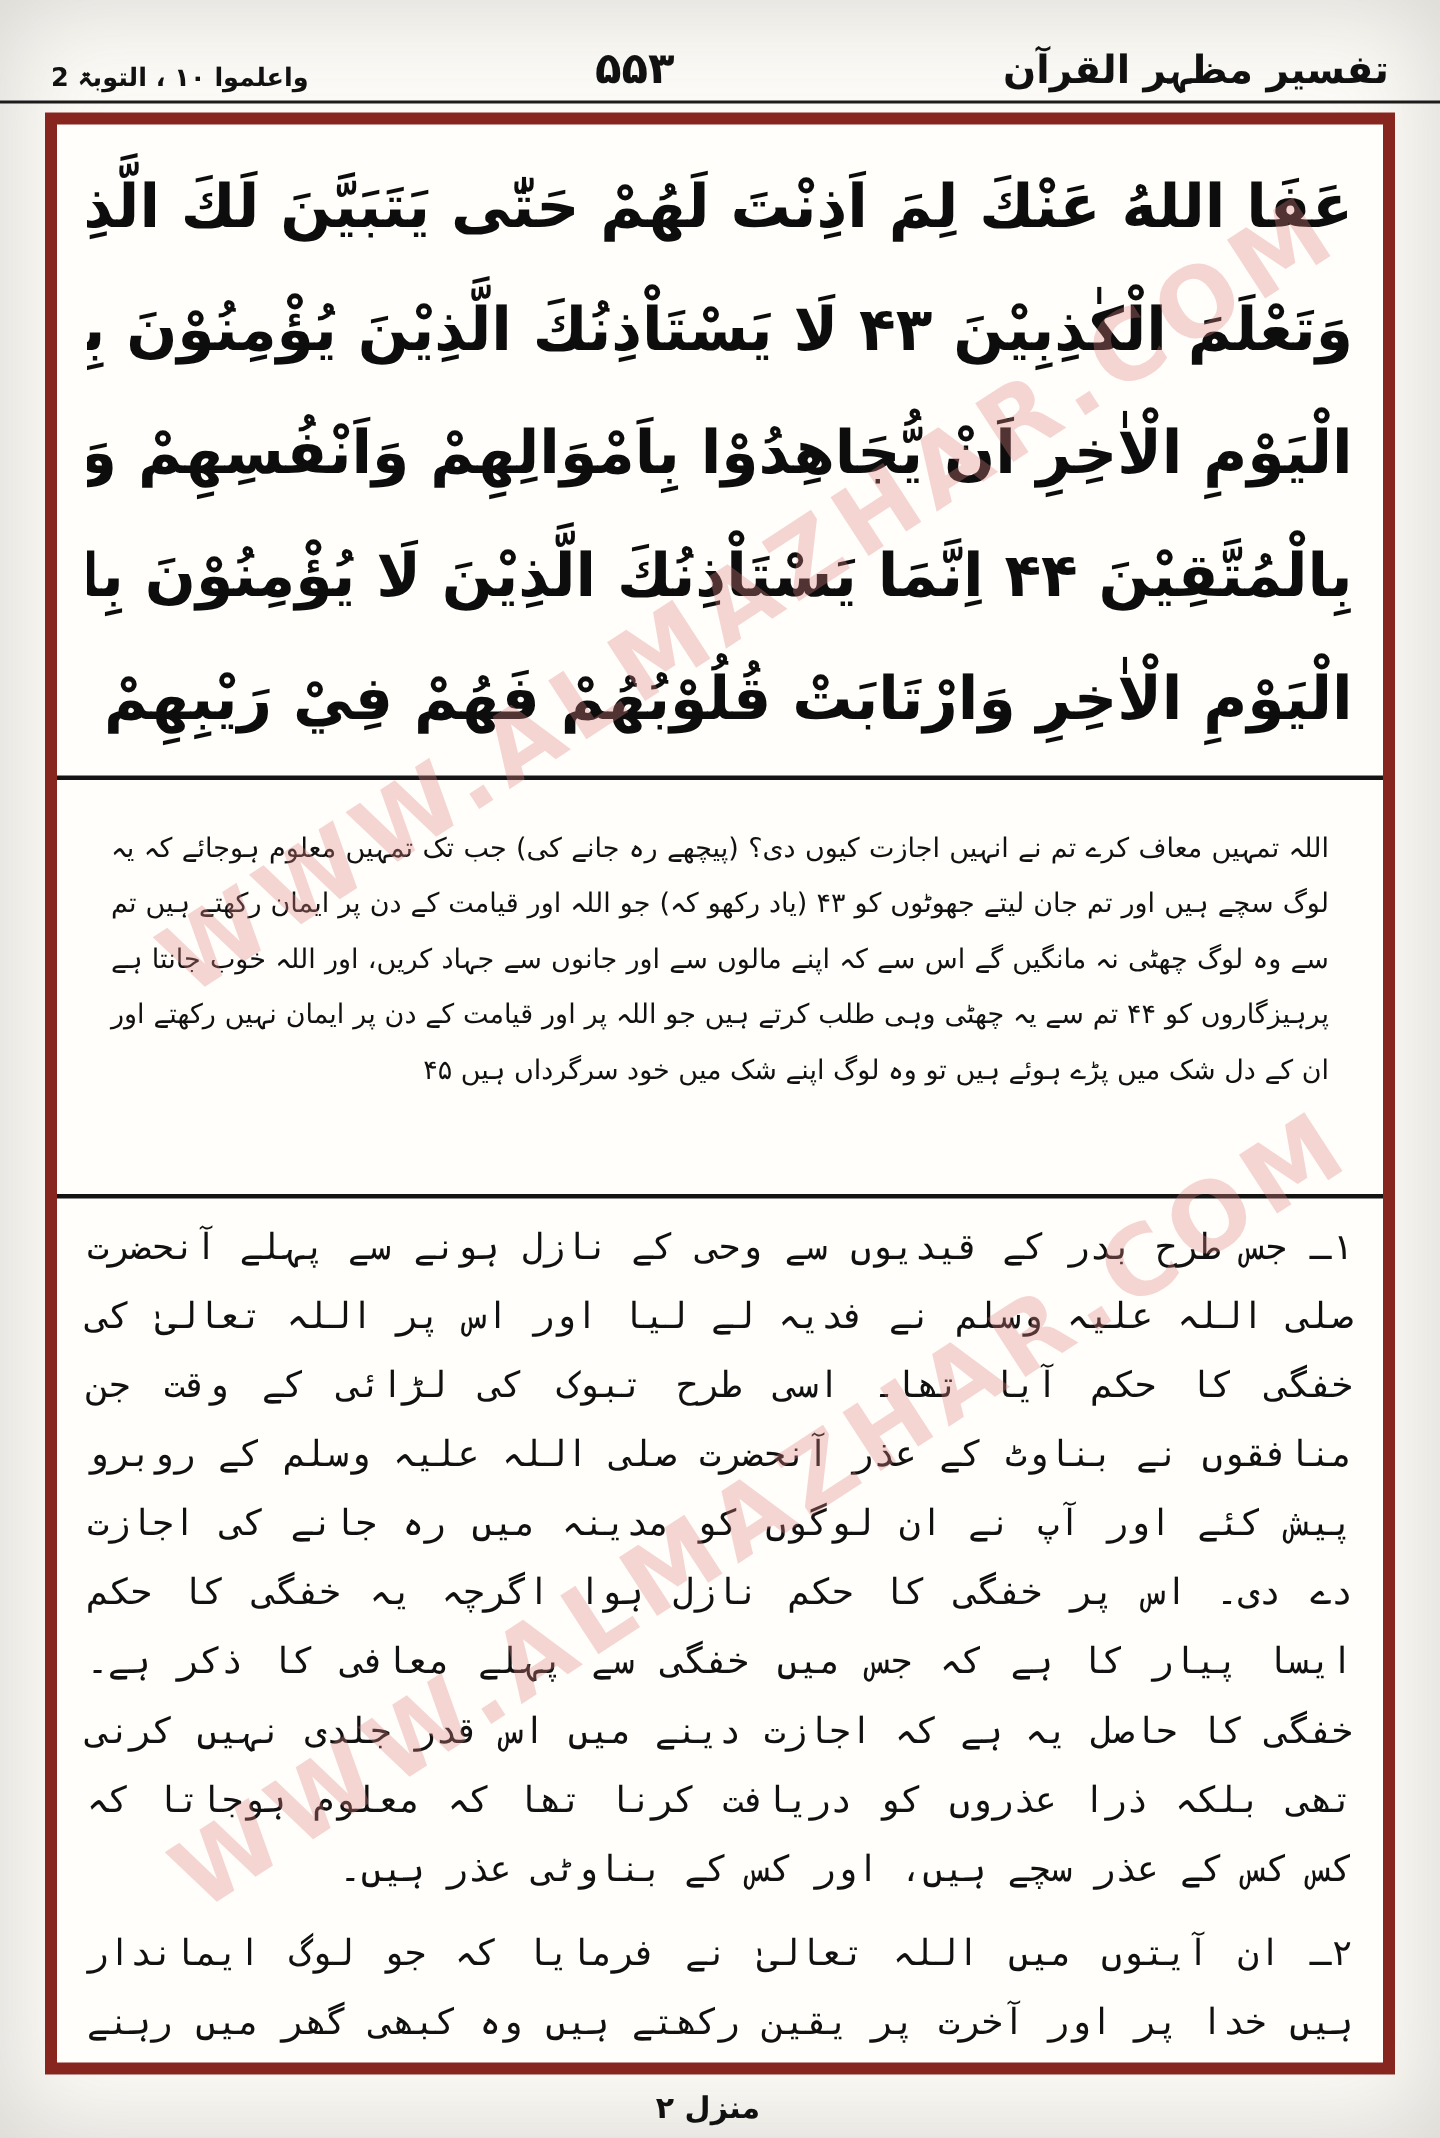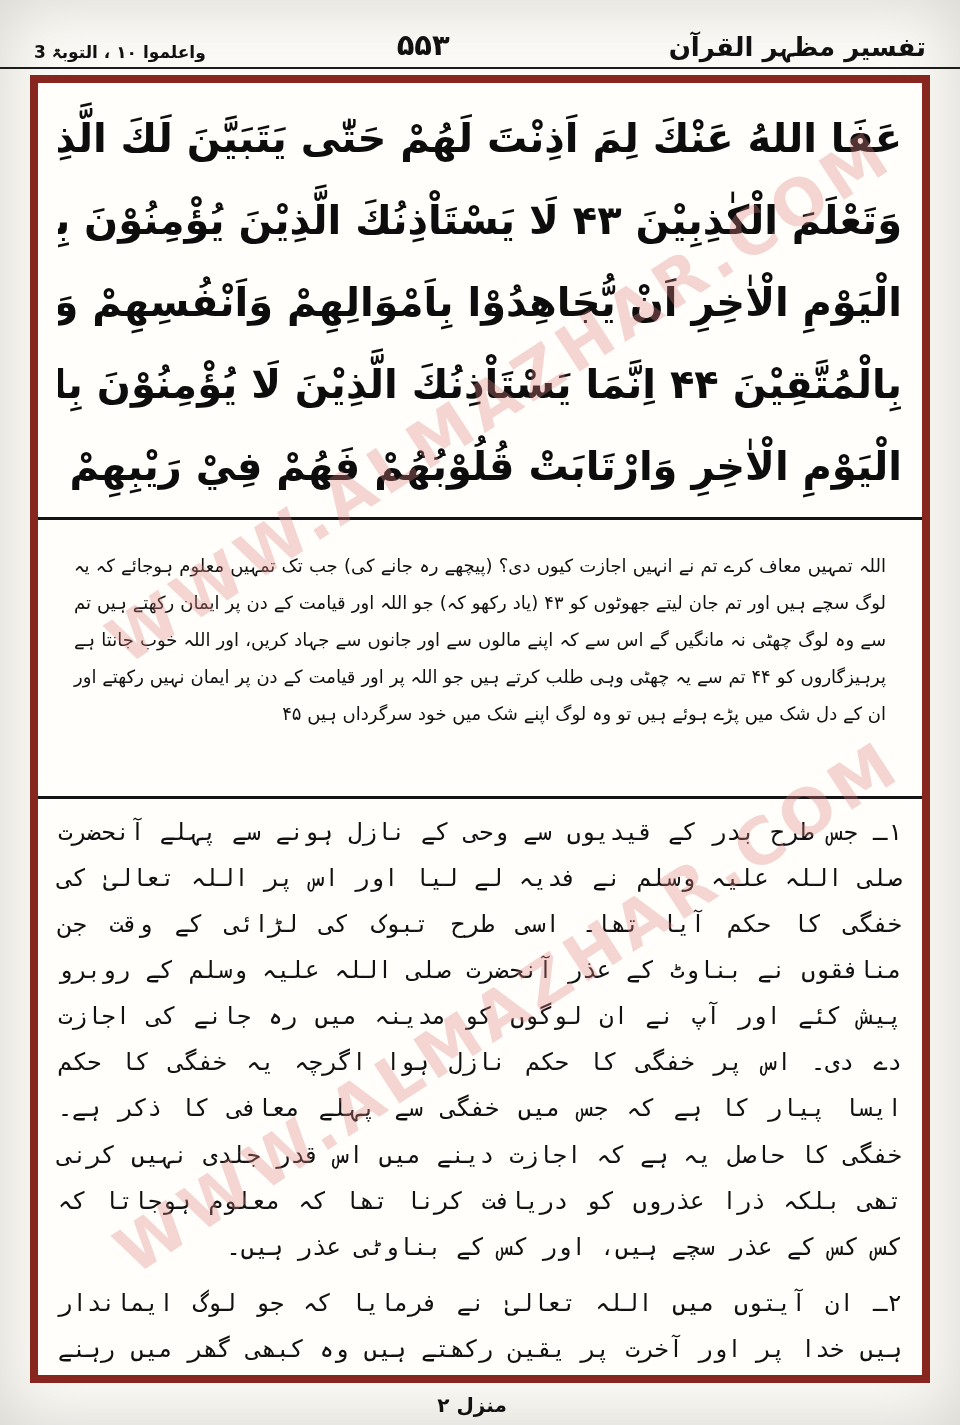--- a/index.html
+++ b/index.html
@@ -83,21 +83,21 @@
   }
 </style>
 </head>
 <body>
 
 <div class="page">
 
   <header class="page-header">
     <div class="book-title">تفسیر مظہر القرآن</div>
     <div class="page-number">۵۵۳</div>
-    <div class="surah-ref">واعلموا ۱۰ ، التوبۃ 3</div>
+    <div class="surah-ref">واعلموا ۱۰ ، التوبۃ 2</div>
   </header>
   <div class="header-rule"></div>
 
   <div class="watermark wm1">WWW.ALMAZHAR.COM</div>
   <div class="watermark wm2">WWW.ALMAZHAR.COM</div>
 
   <div class="frame">
 
     <section class="quran-section">
       <div class="quran-line">عَفَا اللهُ عَنْكَ لِمَ اَذِنْتَ لَهُمْ حَتّٰى يَتَبَيَّنَ لَكَ الَّذِيْنَ صَدَقُوْا</div>

